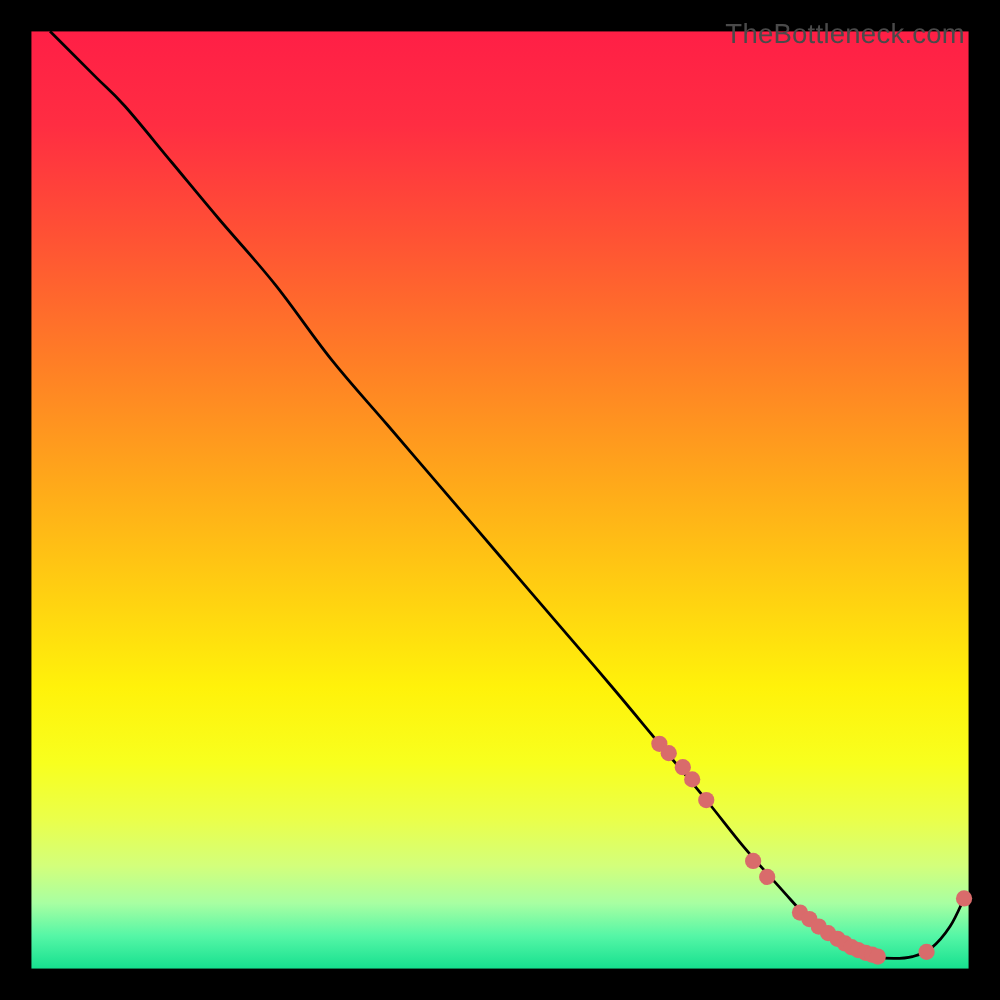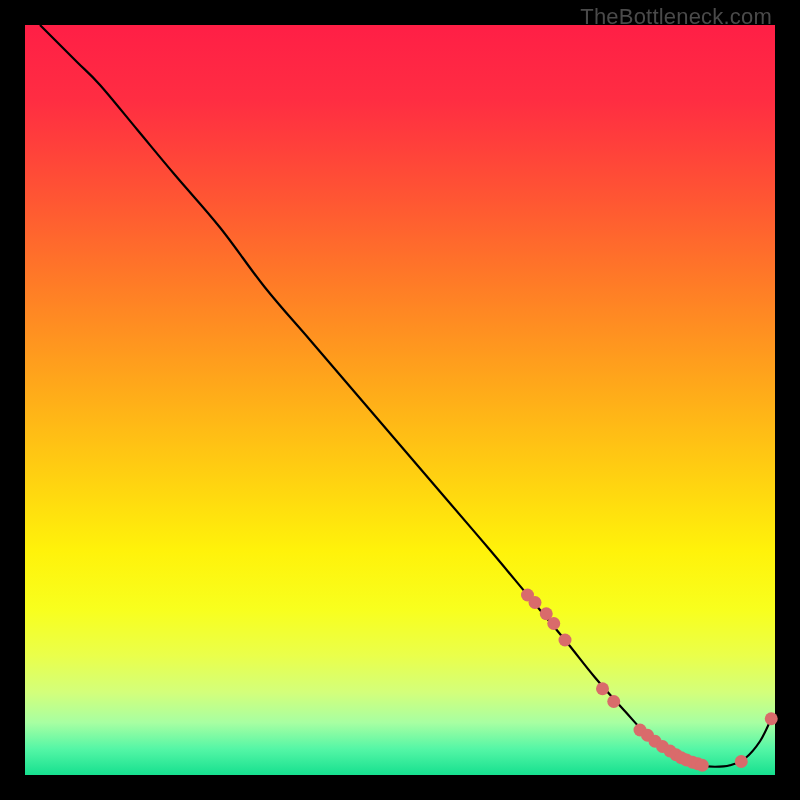--- a/index.html
+++ b/index.html
@@ -21,21 +21,21 @@
   }
   .gradient {
     position: absolute;
     left: 0;
     top: 0;
     width: 750px;
     height: 750px;
   }
   .watermark {
     position: absolute;
-    top: 4px;
+    top: 14px;
     right: 28px;
     color: #4a4a4a;
     font-size: 22px;
     font-weight: 500;
     letter-spacing: 0.2px;
     user-select: none;
     margin-left: 36px;
   }
   svg.curve {
     position: absolute;

